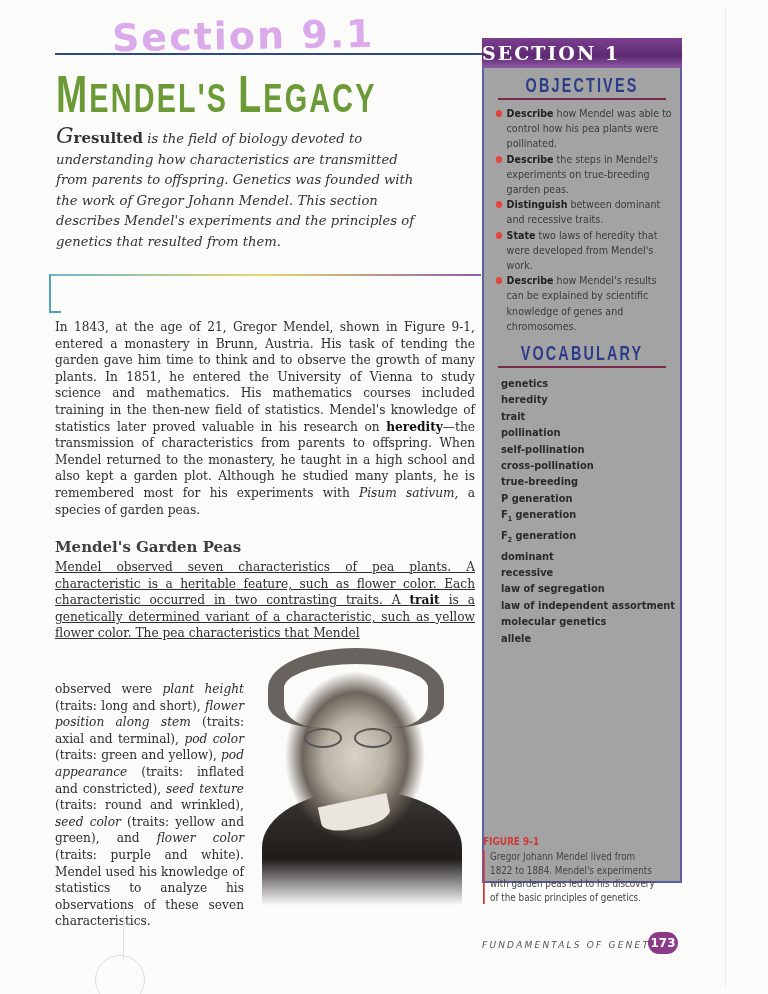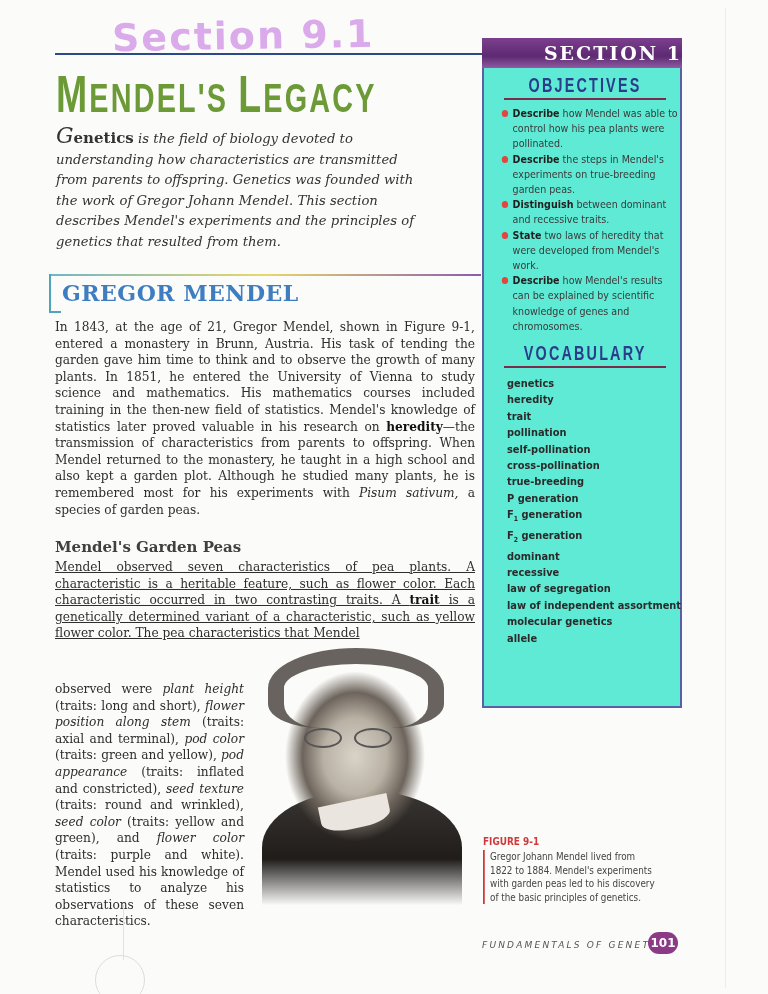--- a/index.html
+++ b/index.html
@@ -72,26 +72,26 @@
   .portrait-hair { position: absolute; left: 268px; top: 648px; width: 176px; height: 80px;
     border-radius: 50% 50% 30% 30%; border: 16px solid #4f4944; border-bottom: none; opacity: 0.85; }
   .portrait-glasses { position: absolute; left: 292px; top: 728px; width: 120px; height: 20px; }
   .portrait-glasses span { position: absolute; top: 0; width: 38px; height: 20px; border: 2px solid #555; border-radius: 50%; }
 
   
   .sidebar { position: absolute; left: 482px; top: 38px; width: 200px; }
   .section-head {
     height: 30px; background: linear-gradient(to bottom, #7c3f8e, #5d2a72 60%, #8d5aa3);
     color: #fff; font-family: "DejaVu Serif", serif; font-weight: bold; font-size: 19px;
-    letter-spacing: 2px; text-align: right; line-height: 30px;
+    letter-spacing: 2px; text-align: left; line-height: 30px;
   }
   .side-connector { position: absolute; left: 476px; top: 53px; width: 8px; height: 2px; background: #2c4a8a; }
   .side-box {
-    border: 2px solid #5a5fa6; border-top: none; background: #5eead4;
-    padding: 6px 10px 8px 16px; height: 640px;
+    border: 2px solid #5a5fa6; border-top: none; background: #a3a3a3;
+    padding: 6px 10px 8px 10px; height: 815px;
   }
   .side-title {
     font-family: "Liberation Sans", sans-serif; font-weight: bold; font-size: 20px;
     color: #2b3c8a; text-align: center; letter-spacing: 3px;
     transform: scaleX(0.72); transform-origin: center;
   }
   .side-rule { height: 2px; background: #7a2a4a; margin: 1px 4px 6px 4px; }
   .objectives { list-style: none; }
   .objectives li {
     position: relative; padding-left: 14px; font-family: "DejaVu Sans", sans-serif;
@@ -132,27 +132,26 @@
 <div class="page-edge"></div>
 
 <div class="handwritten">Section 9.1</div>
 <div class="top-rule"></div>
 
 <h1 class="title">
   <span class="big">M</span><span class="small">ENDEL'S </span><span class="big">L</span><span class="small">EGACY</span>
 </h1>
 
 <p class="intro">
-  <span class="dropword"><span class="cap">G</span><span>enetics</span></span><span> is the field of biology devoted to understanding how characteristics are transmitted from parents to offspring. Genetics was founded with the work of Gregor Johann Mendel. This section describes Mendel's experiments and the principles of genetics that resulted from them.</span>
+  <span class="dropword"><span class="cap">G</span><span>resulted</span></span><span> is the field of biology devoted to understanding how characteristics are transmitted from parents to offspring. Genetics was founded with the work of Gregor Johann Mendel. This section describes Mendel's experiments and the principles of genetics that resulted from them.</span>
 </p>
 
 <div class="h2-wrap">
   <div class="h2-line"></div>
   <div class="h2-bracket"></div>
-  <h2 class="h2">GREGOR MENDEL</h2>
 </div>
 
 <p class="para p1"><span>In 1843, at the age of 21, Gregor Mendel, shown in Figure 9-1, entered a monastery in Brunn, Austria. His task of tending the garden gave him time to think and to observe the growth of many plants. In 1851, he entered the University of Vienna to study science and mathematics. His mathematics courses included training in the then-new field of statistics. Mendel's knowledge of statistics later proved valuable in his research on </span><b>heredity</b><span>—the transmission of characteristics from parents to offspring. When Mendel returned to the monastery, he taught in a high school and also kept a garden plot. Although he studied many plants, he is remembered most for his experiments with </span><i>Pisum sativum,</i><span> a species of garden peas.</span></p>
 
 <h3 class="h3">Mendel's Garden Peas</h3>
 
 <p class="para p2"><span>Mendel observed seven characteristics of pea plants. A characteristic is a heritable feature, such as flower color. Each characteristic occurred in two contrasting traits. A </span><b>trait</b><span> is a genetically determined variant of a characteristic, such as yellow flower color. The pea characteristics that Mendel</span></p>
 
 <p class="para p3"><span>observed were </span><i>plant height</i><span> (traits: long and short), </span><i>flower position along stem</i><span> (traits: axial and terminal), </span><i>pod color</i><span> (traits: green and yellow), </span><i>pod appearance</i><span> (traits: inflated and constricted), </span><i>seed texture</i><span> (traits: round and wrinkled), </span><i>seed color</i><span> (traits: yellow and green), and </span><i>flower color</i><span> (traits: purple and white). Mendel used his knowledge of statistics to analyze his observations of these seven characteristics.</span></p>
 
@@ -200,16 +199,16 @@
       <li>molecular genetics</li>
       <li>allele</li>
     </ul>
   </div>
 </aside>
 
 <div class="fig-label">FIGURE 9-1</div>
 <div class="fig-caption">Gregor Johann Mendel lived from 1822 to 1884. Mendel's experiments with garden peas led to his discovery of the basic principles of genetics.</div>
 
 <div class="footer-text">FUNDAMENTALS OF GENETICS</div>
-<div class="page-num">101</div>
+<div class="page-num">173</div>
 
 <div class="faint-line"></div>
 <div class="faint-circle"></div>
 
 </body></html>

